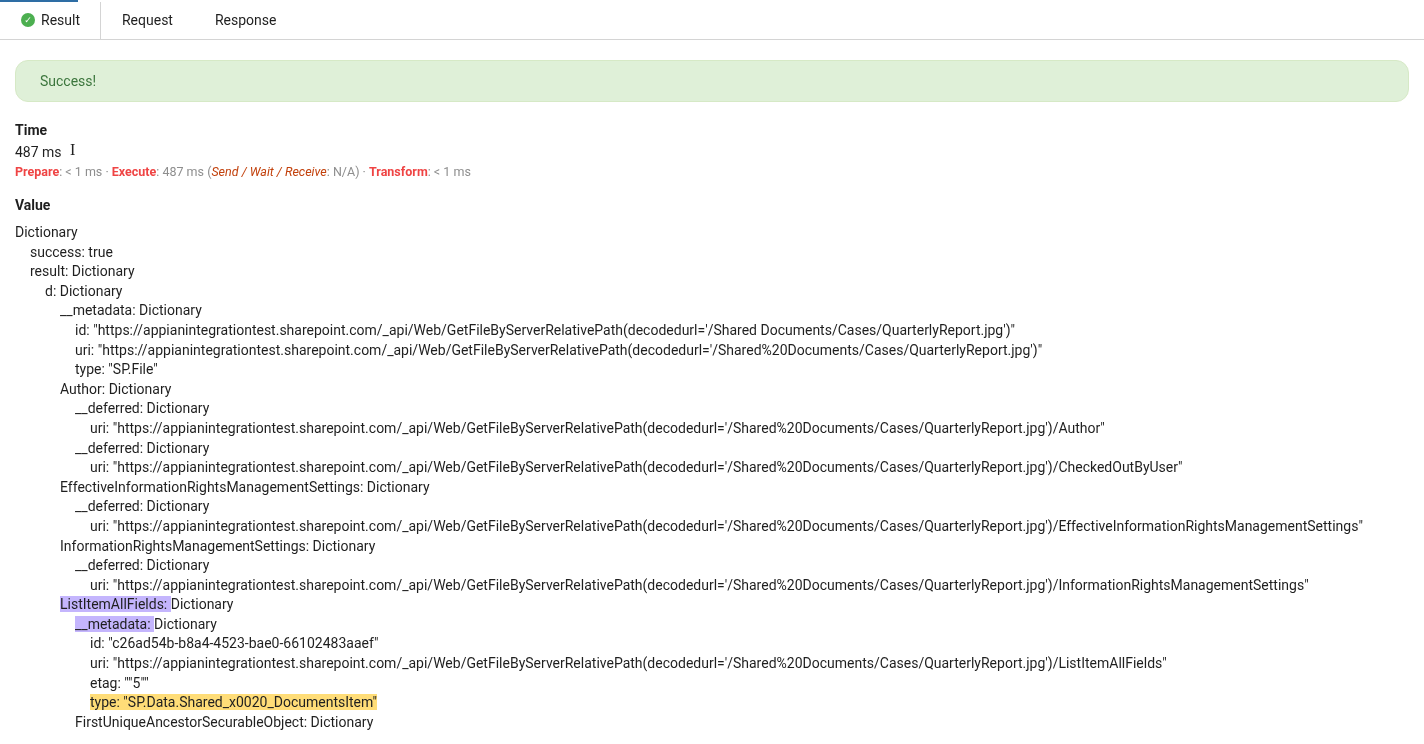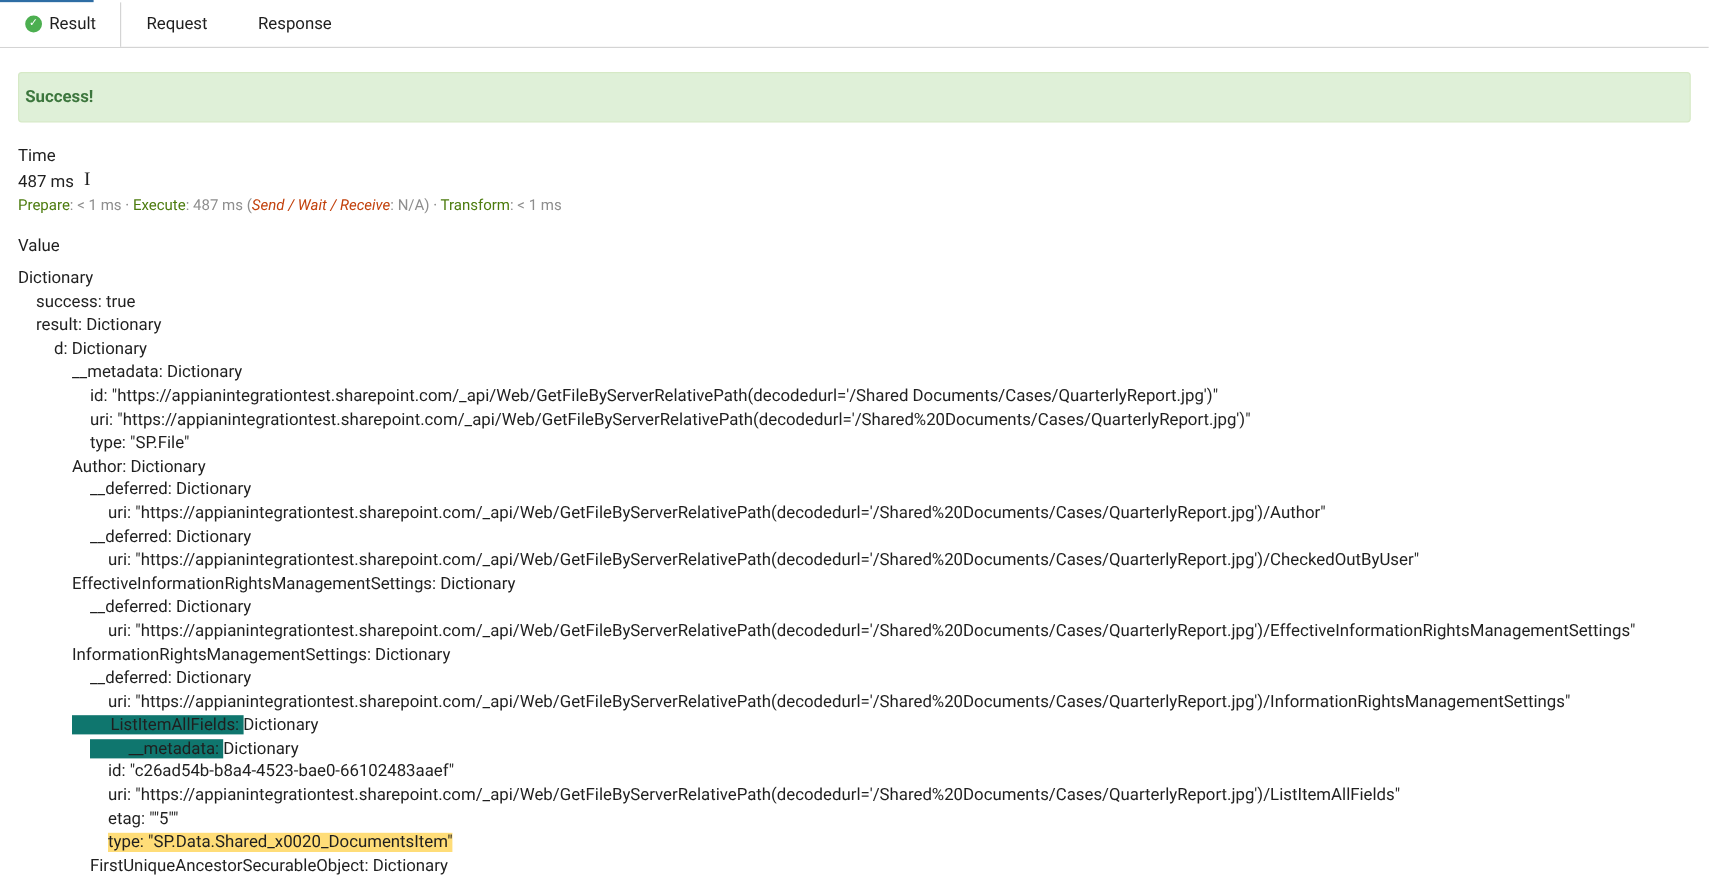--- a/index.html
+++ b/index.html
@@ -48,57 +48,57 @@
     font-size: 9px;
     line-height: 1;
   }
   .content {
     padding: 20px 15px 10px 15px;
   }
   .success-box {
     background: #dff0d8;
     color: #3c763d;
     border: 1px solid #d6e9c6;
-    border-radius: 3px;
-    padding: 12px 5px;
-    font-weight: 700;
+    border-radius: 13px;
+    padding: 12px 24px;
+    font-weight: 400;
     margin-bottom: 20px;
   }
   .section-header {
-    font-weight: 400;
+    font-weight: 700;
     margin-bottom: 6px;
   }
   .time-value {
     margin-bottom: 4px;
   }
   .time-detail {
     color: #8e8e8e;
     font-size: 12.5px;
     margin-bottom: 18px;
   }
   .time-detail .bold {
-    font-weight: 400;
-    color: #4d7c0f;
+    font-weight: 700;
+    color: #ef4444;
   }
   .time-detail .italic { font-style: italic; color: #c2410c; }
   .tree-container {
     line-height: 1.4;
     font-size: 14px;
     padding-top: 4px;
   }
   .tree-line {
     white-space: nowrap;
   }
   .indent-0 { padding-left: 0; }
   .indent-1 { padding-left: 15px; }
   .indent-2 { padding-left: 30px; }
   .indent-3 { padding-left: 45px; }
   .indent-4 { padding-left: 60px; }
   .indent-5 { padding-left: 75px; }
-  .hl-purple { background: #0f766e; padding-left: 32px; }
+  .hl-purple { background: #c4b5fd; }
   .hl-yellow { background: #ffdd78; }
   .cursor-mark {
     position: absolute;
     font-family: serif;
     font-size: 16px;
     color: #222;
     pointer-events: none;
   }
   .time-wrap { position: relative; }
 </style>

